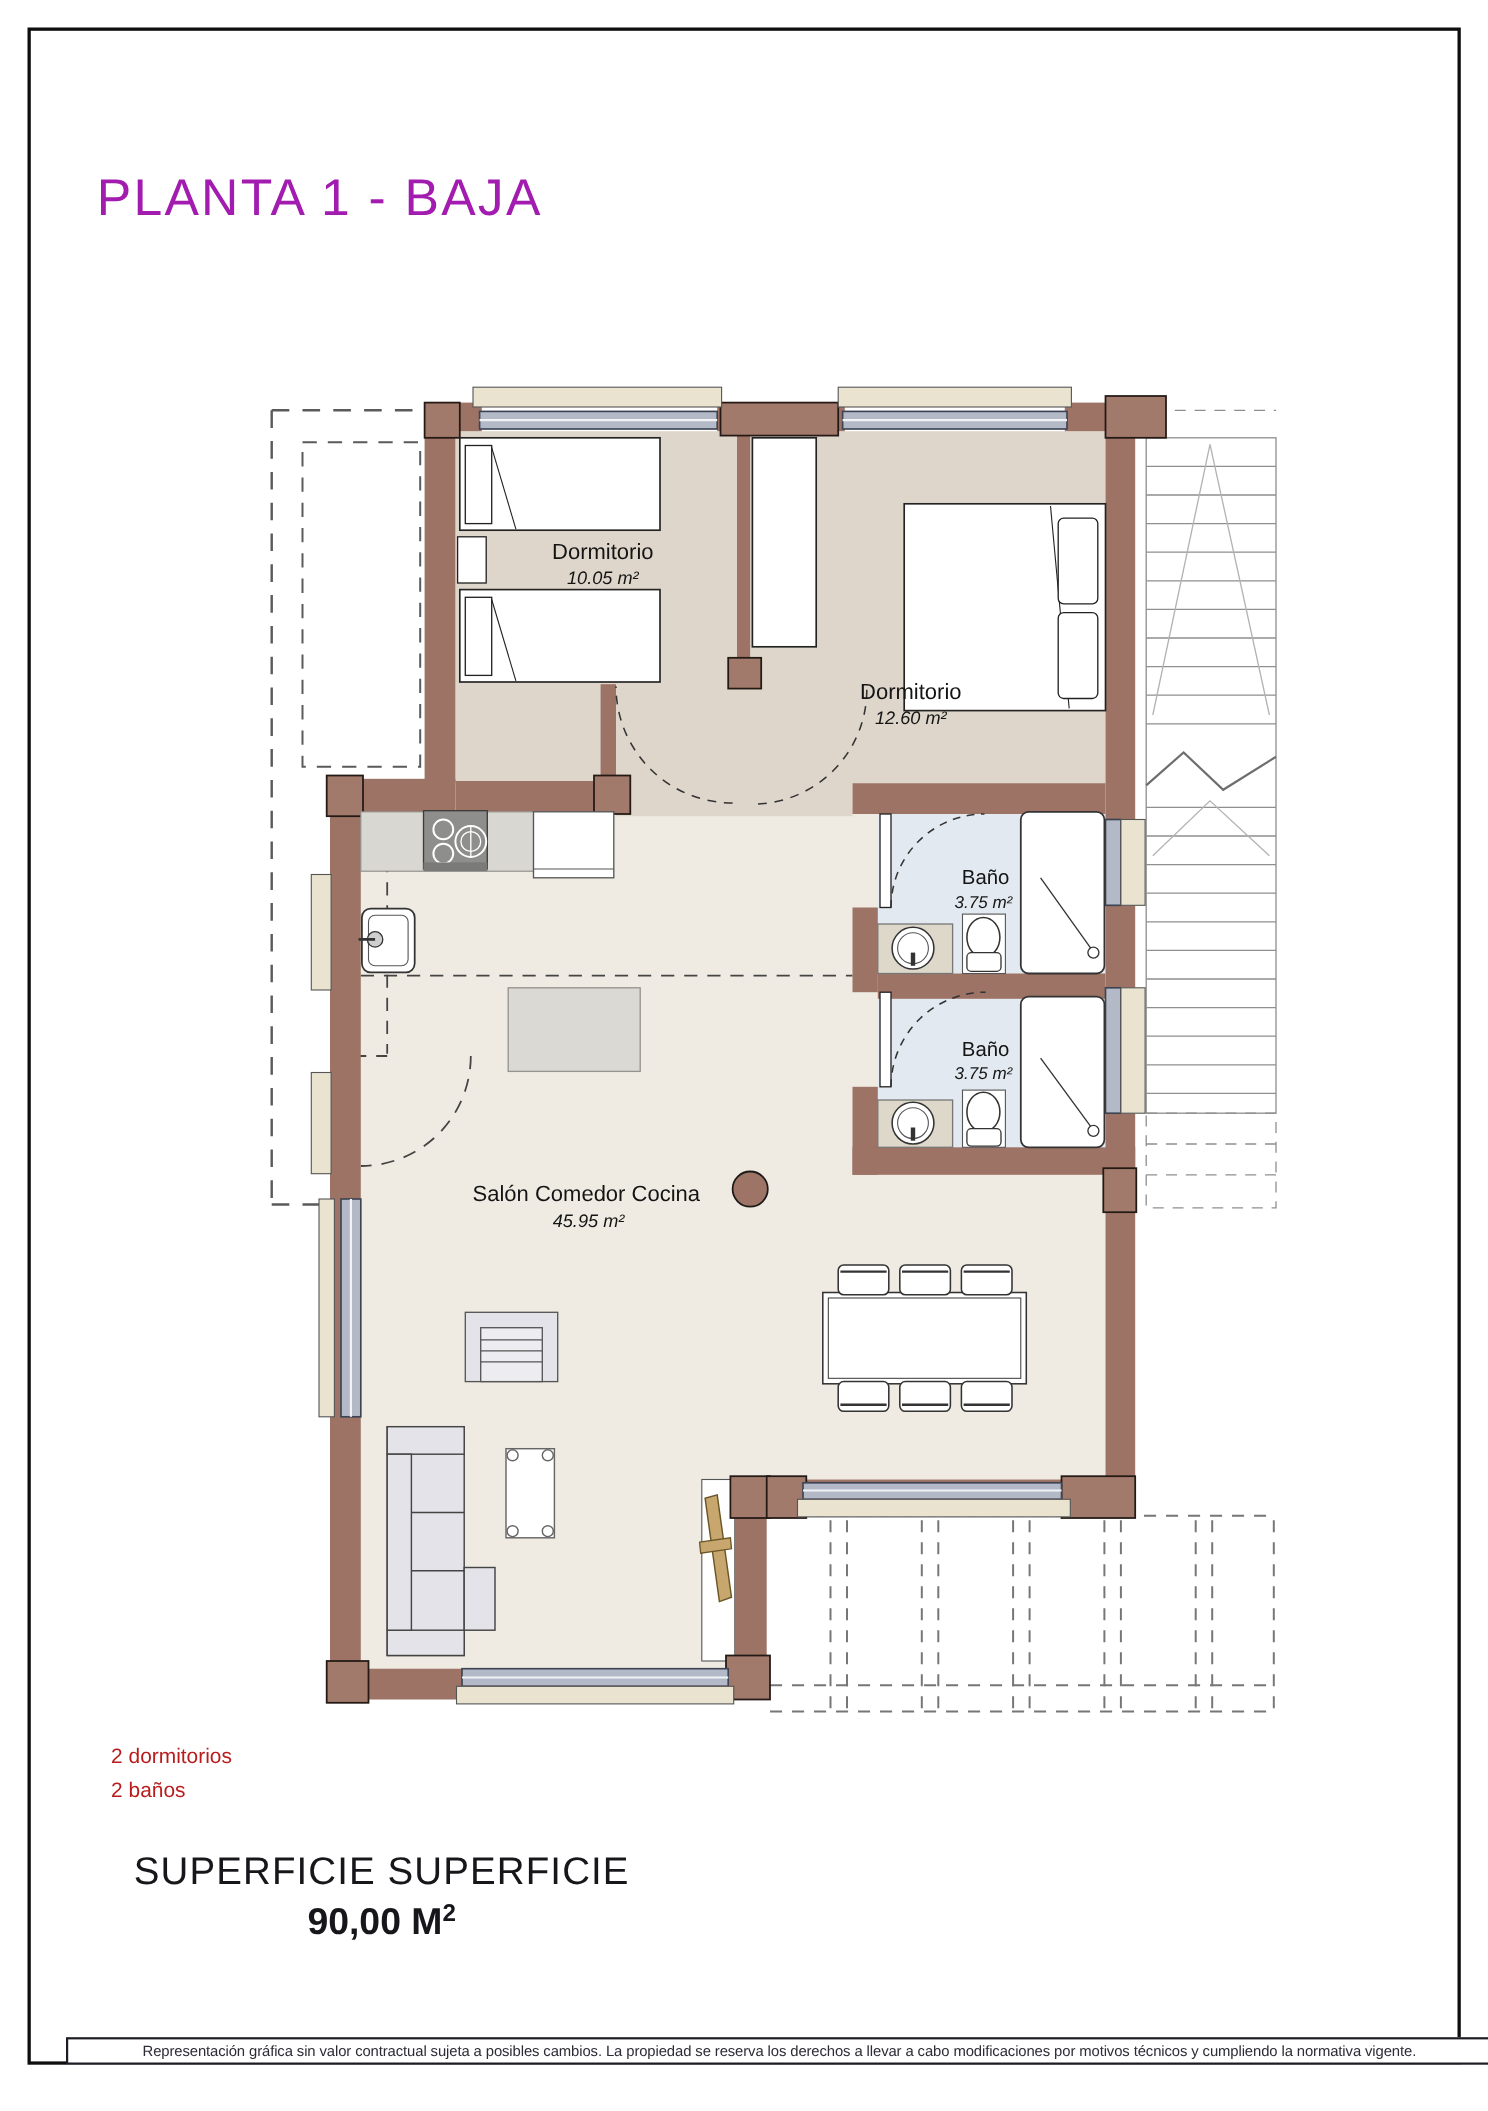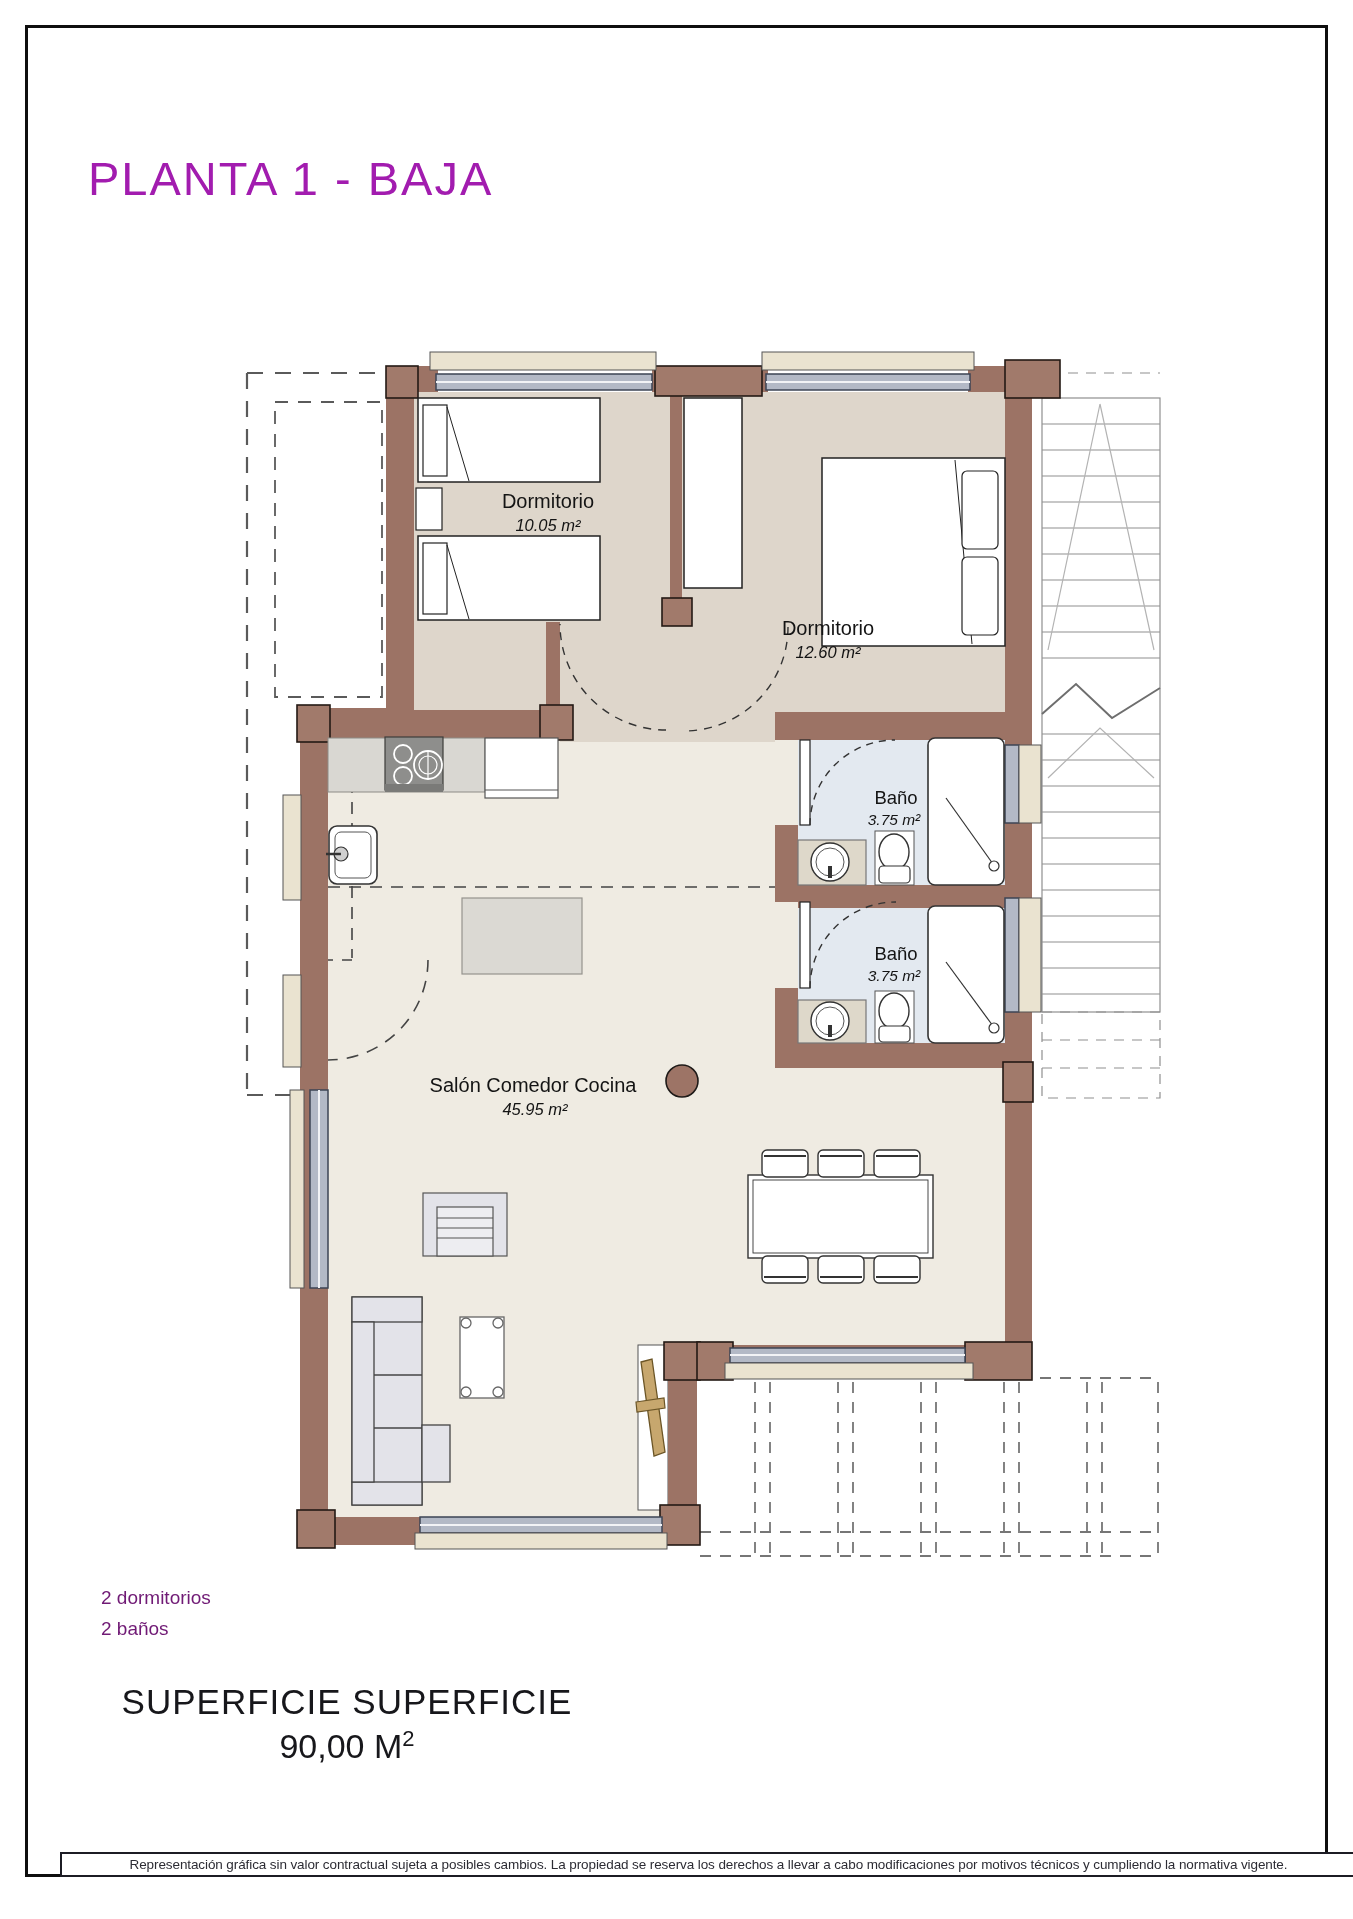--- a/index.html
+++ b/index.html
@@ -7,24 +7,24 @@
         font-family:"Liberation Sans",sans-serif;color:#111;}
   .frame{position:absolute;left:25px;top:25px;width:1297px;height:1846px;
          border:3px solid #0e0e0e;background:transparent;pointer-events:none;}
   .title{position:absolute;left:88px;top:120px;font-size:47px;font-weight:500;
          letter-spacing:2px;color:#a21caf;}
   .plan-svg{position:absolute;left:0;top:0;width:1353px;height:1919px;}
   .room-name{font-family:"Liberation Sans",sans-serif;font-size:20px;fill:#141414;}
   .room-name.small{font-size:18.5px;}
   .room-area{font-family:"Liberation Sans",sans-serif;font-size:16.5px;font-style:italic;fill:#141414;}
   .room-area.small{font-size:15.5px;}
-  .features{position:absolute;left:101px;top:1582px;font-size:19px;line-height:31px;color:#701a75;}
+  .features{position:absolute;left:101px;top:1582px;font-size:19px;line-height:31px;color:#b91c1c;}
   .built{position:absolute;left:117px;top:1682px;width:460px;text-align:center;color:#17171b;}
   .built .label{font-size:35px;font-weight:500;letter-spacing:1px;}
-  .built .value{font-size:34px;font-weight:400;margin-top:4px;}
+  .built .value{font-size:34px;font-weight:700;margin-top:4px;}
   .built .value sup{font-size:22px;}
   .disclaimer{position:absolute;left:25px;top:1852px;width:1293px;height:21px;
               border:2px solid #1c1c24;background:#fff;display:flex;align-items:center;
               justify-content:center;font-size:13.5px;letter-spacing:-0.1px;color:#2c2c34;
               white-space:nowrap;margin-left:35px;}
 </style>
 </head>
 <body>
 
 <div class="page">

